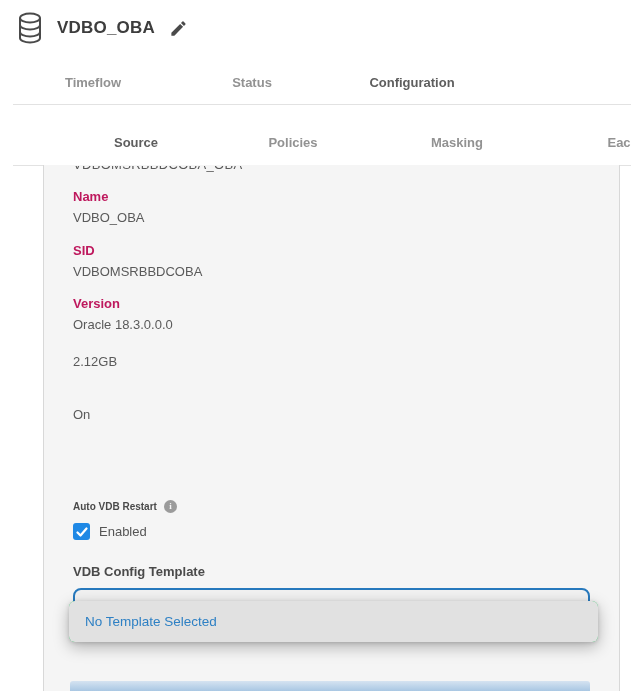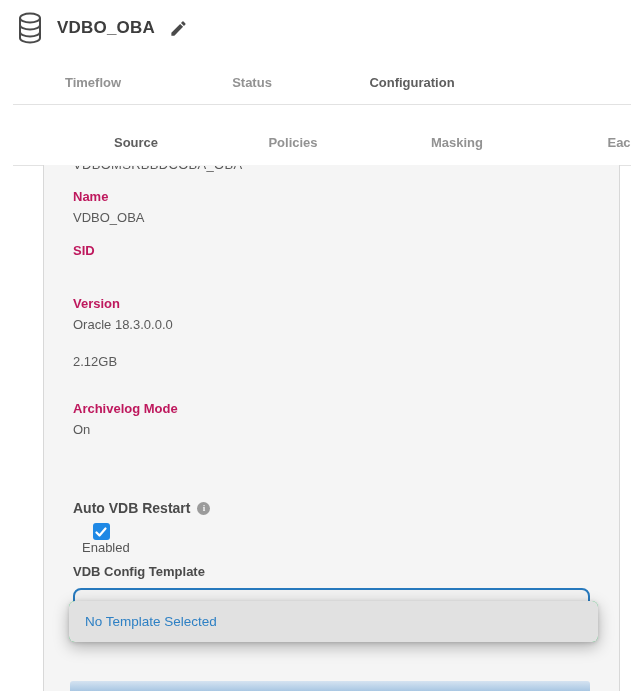--- a/index.html
+++ b/index.html
@@ -31,26 +31,26 @@
            background:#f5f5f5; border-left:1px solid #d8d8d8; border-right:1px solid #d8d8d8; }
 
   .clip-row { position:absolute; top:166px; left:73px; width:300px; height:8px; overflow:hidden; }
   .clip-row span { display:block; margin-top:-9px; font-size:13px; color:#5a5a5a; letter-spacing:.3px; }
 
   .field { position:absolute; left:73px; width:520px; }
   .field .flabel { font-size:13px; font-weight:bold; color:#be185d; }
   .field .fvalue { font-size:13px; color:#5a5a5a; margin-top:6px; }
 
   .restart-label-row { position:absolute; top:500px; left:73px; display:flex; align-items:center; }
-  .restart-label-row .flabel { font-size:14px; font-weight:bold; color:#4a4a4a;text-align:right; }
+  .restart-label-row .flabel { font-size:10px; font-weight:bold; color:#4a4a4a;text-align:right; }
   .info-icon { width:13px; height:13px; border-radius:50%; background:#9b9b9b; color:#f5f5f5;
                font-size:9px; font-weight:bold; line-height:13px; text-align:center; margin-left:7px;
                font-family:"Liberation Serif", serif; }
 
-  .checkbox-row { position:absolute; top:523px; left:73px; display:flex; align-items:center; cursor:pointer;flex-direction:column; }
+  .checkbox-row { position:absolute; top:523px; left:73px; display:flex; align-items:center; cursor:pointer; }
   .checkbox { width:17px; height:17px; border-radius:3px; background:#1e88e5; display:flex;
               align-items:center; justify-content:center; }
   .checkbox svg { width:12px; height:12px; }
   .checkbox-label { margin-left:9px; font-size:13px; color:#555; }
 
   .template-label { position:absolute; top:564px; left:73px; font-size:13px; font-weight:bold; color:#4a4a4a; }
 
   .template-select { position:absolute; top:588px; left:73px; width:517px; height:34px;
                      border:2px solid #2779bd; border-radius:8px; background:#f1f1f1; cursor:pointer; }
 
@@ -108,33 +108,33 @@
     <span>VDBOMSRBBDCOBA_OBA</span>
   </div>
 
   <div class="field" style="top:189px">
     <div class="flabel">Name</div>
     <div class="fvalue">VDBO_OBA</div>
   </div>
 
   <div class="field" style="top:243px">
     <div class="flabel">SID</div>
+    <div class="fvalue">VDBOMSRBBDCOBA</div>
   </div>
 
   <div class="field" style="top:296px">
     <div class="flabel">Version</div>
     <div class="fvalue">Oracle 18.3.0.0.0</div>
   </div>
 
   <div class="field" style="top:348px">
     <div class="fvalue">2.12GB</div>
   </div>
 
   <div class="field" style="top:401px">
-    <div class="flabel">Archivelog Mode</div>
     <div class="fvalue">On</div>
   </div>
 
 
   <div class="restart-label-row">
     <span class="flabel">Auto VDB Restart</span>
     <span class="info-icon">i</span>
   </div>
 
   <div class="checkbox-row">

